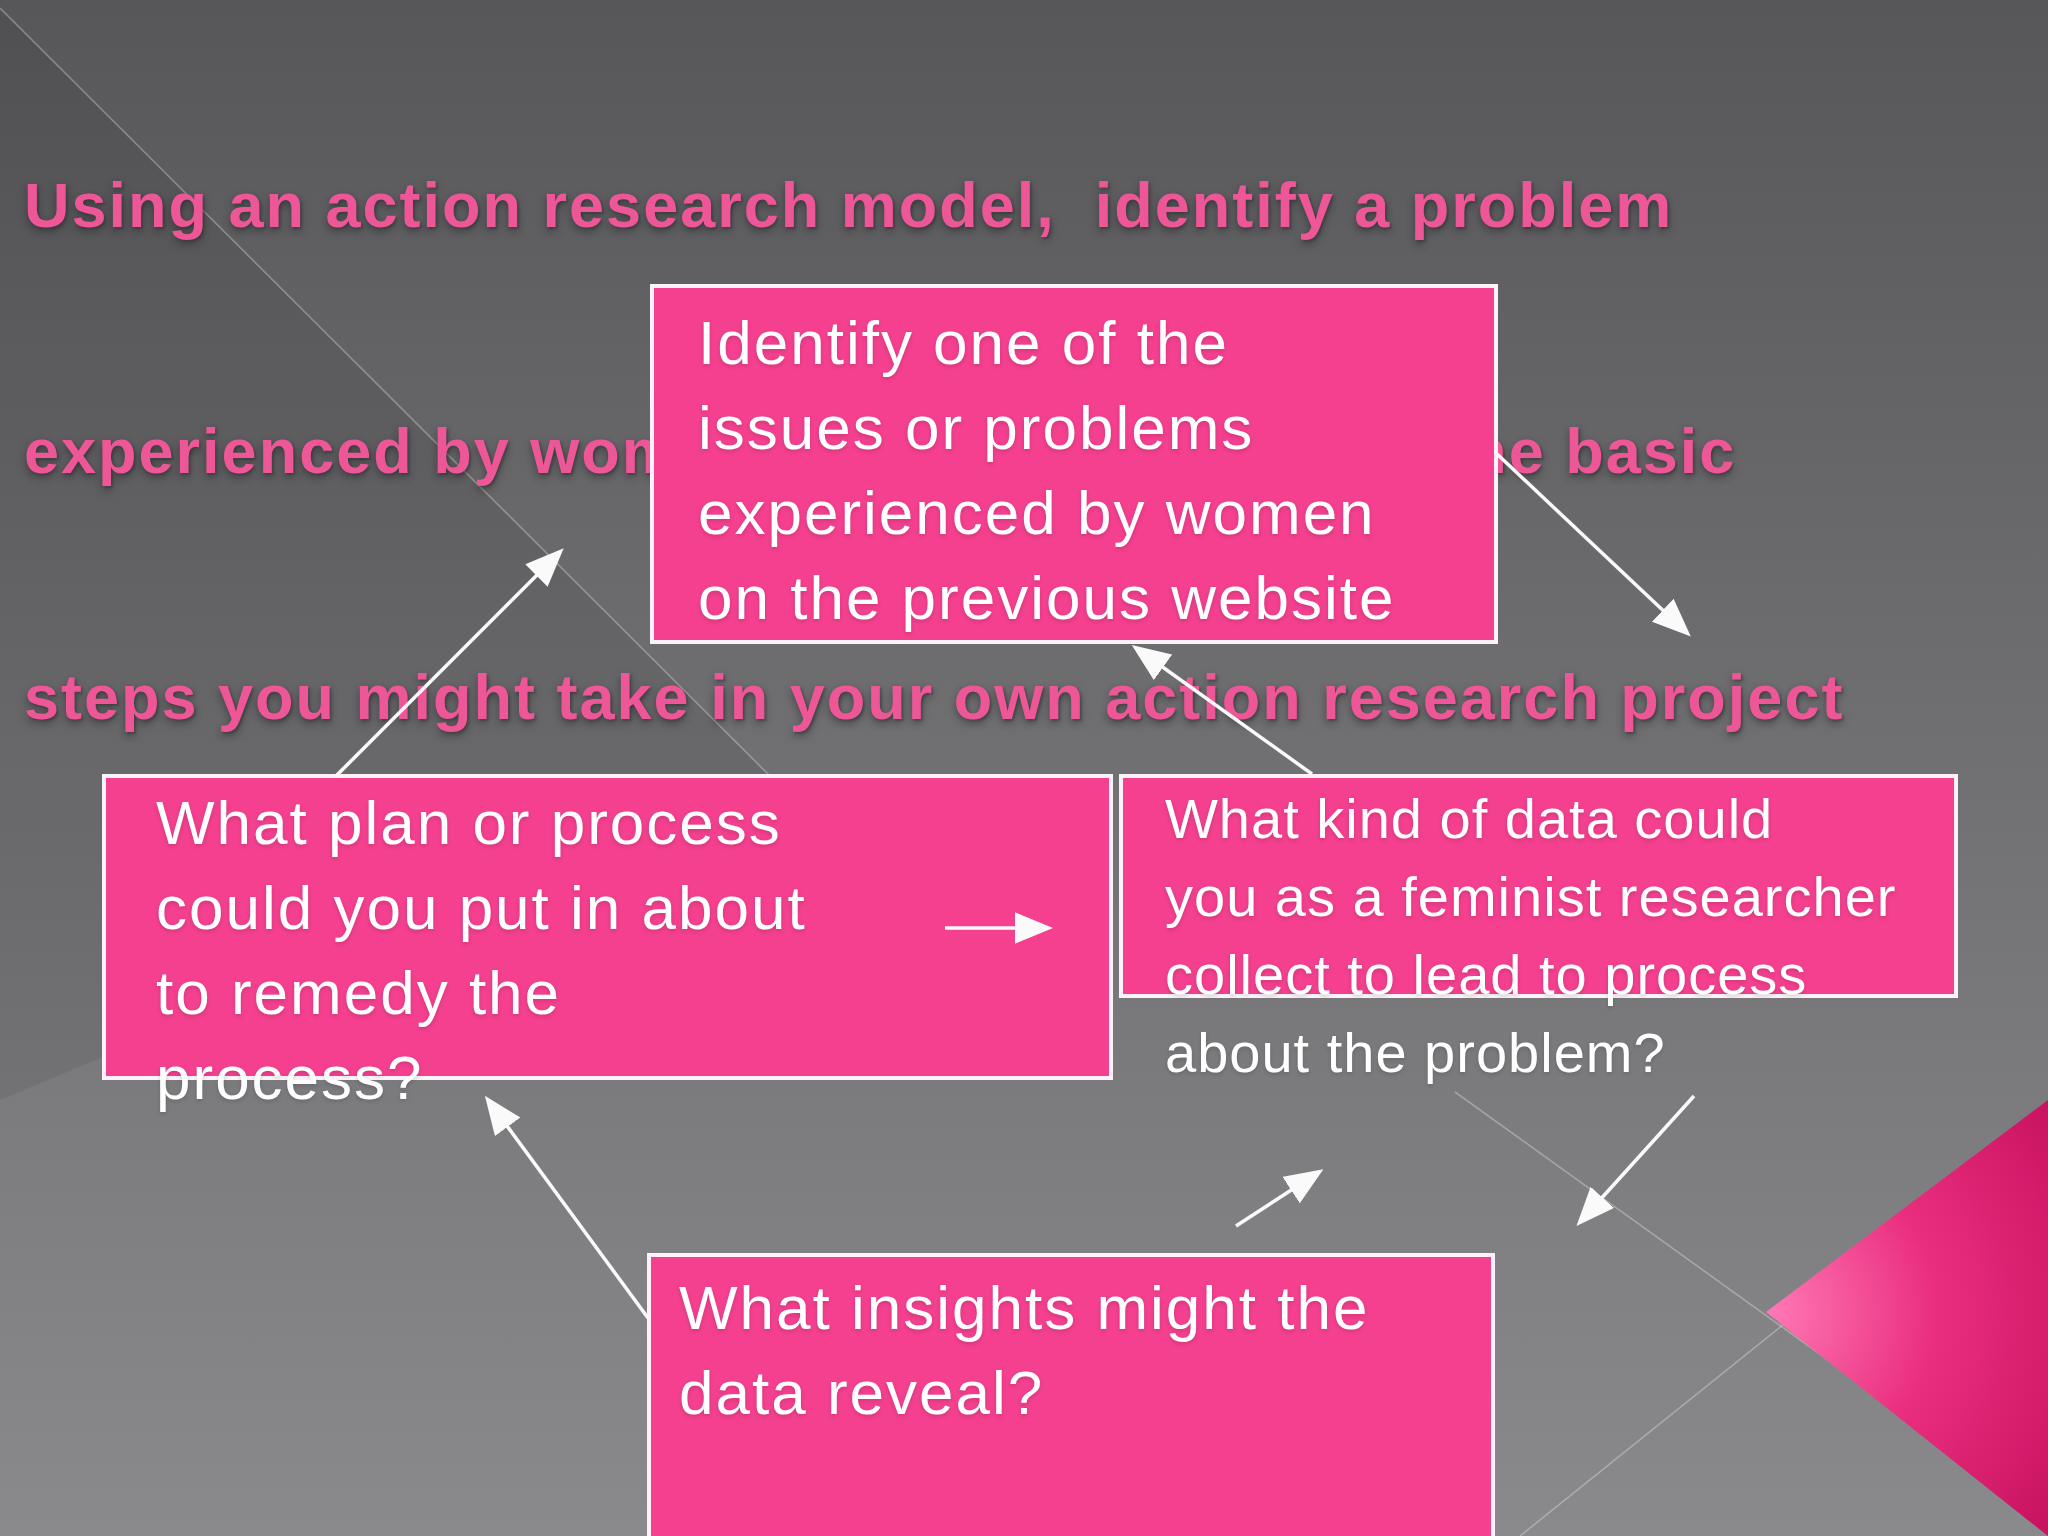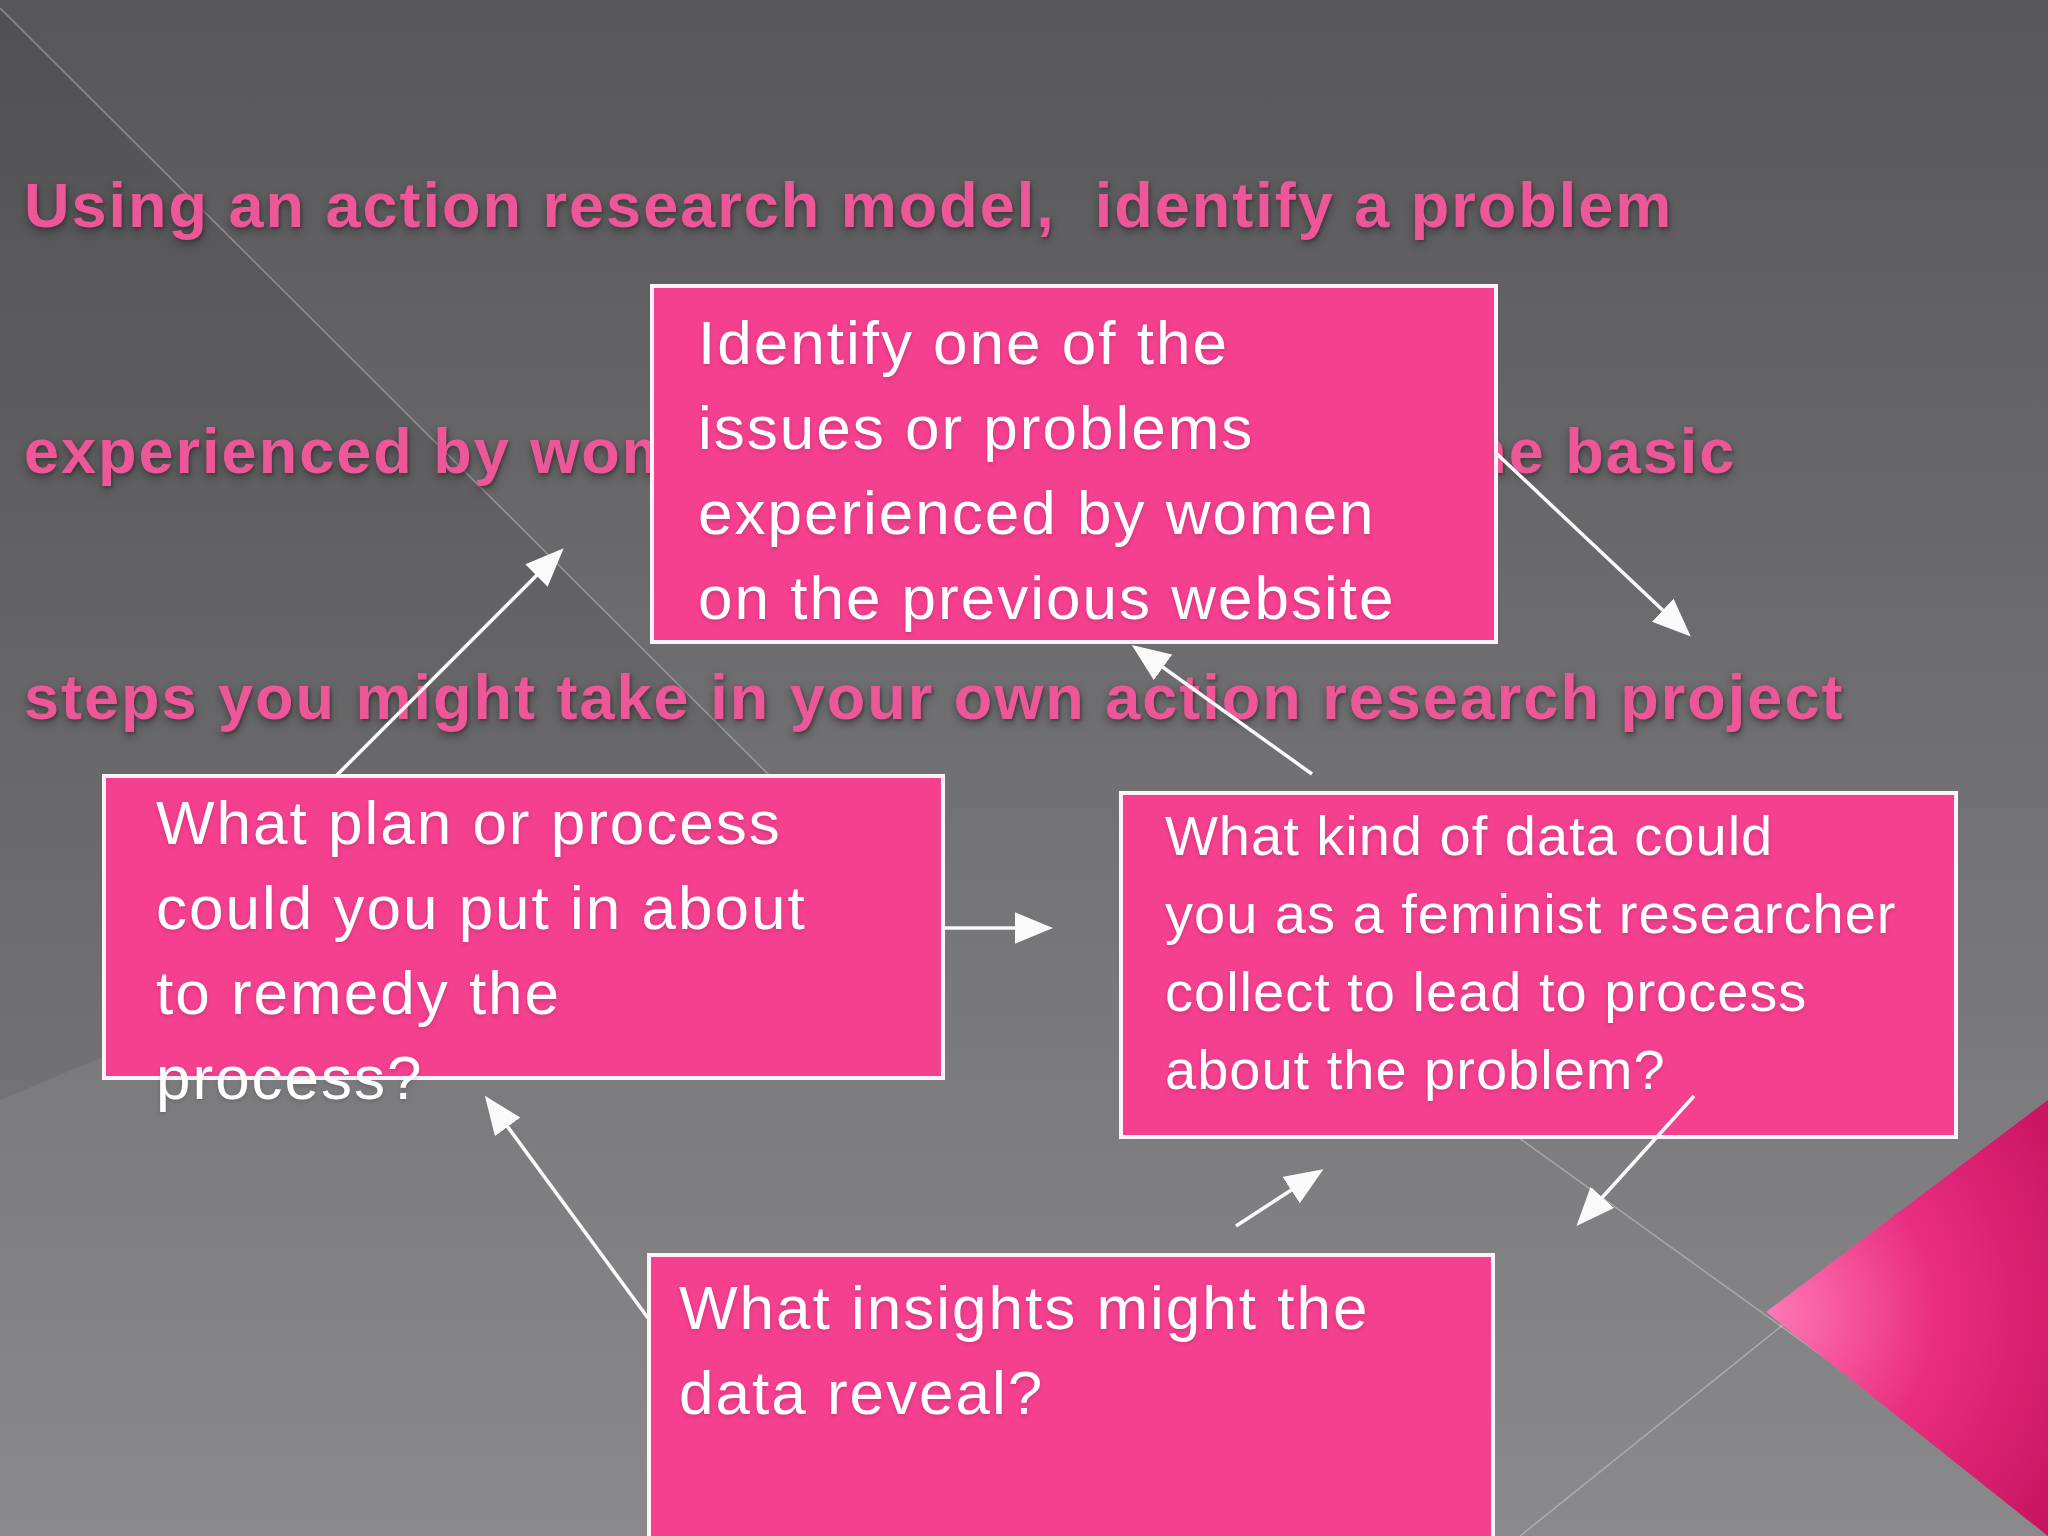--- a/index.html
+++ b/index.html
@@ -33,23 +33,23 @@
     box-sizing:border-box;
   }
   .box .txt{
     position:absolute;
     color:var(--box-text,#FFFFFF);
     text-shadow:0 2px 4px rgba(0,0,0,0.15);
     white-space:nowrap;
   }
   .box-identify{left:650px;top:284px;width:848px;height:360px;}
   .box-identify .txt{left:44px;top:12px;font-size:62px;line-height:85px;letter-spacing:2px;}
-  .box-plan{left:102px;top:774px;width:843px;height:306px;}
+  .box-plan{left:102px;top:774px;width:1011px;height:306px;}
   .box-plan .txt{left:50px;top:2px;font-size:62px;line-height:85px;letter-spacing:2px;}
-  .box-data{left:1119px;top:774px;width:839px;height:348px;margin-top:17px;}
+  .box-data{left:1119px;top:774px;width:839px;height:224px;}
   .box-data .txt{left:42px;top:2px;font-size:56px;line-height:78px;letter-spacing:1px;}
   .box-insights{left:647px;top:1228px;width:848px;height:296px;margin-top:25px;}
   .box-insights .txt{left:28px;top:8px;font-size:62px;line-height:85px;letter-spacing:2px;}
 
   .arrows{position:absolute;left:0;top:0;width:2048px;height:1536px;display:block;pointer-events:none;}
   .arrow-line{stroke:var(--arrow,#FAFAFA);stroke-width:3.5;fill:none;}
   .arrow-head{fill:var(--arrow,#FAFAFA);}
 </style>
 </head>
 <body>

